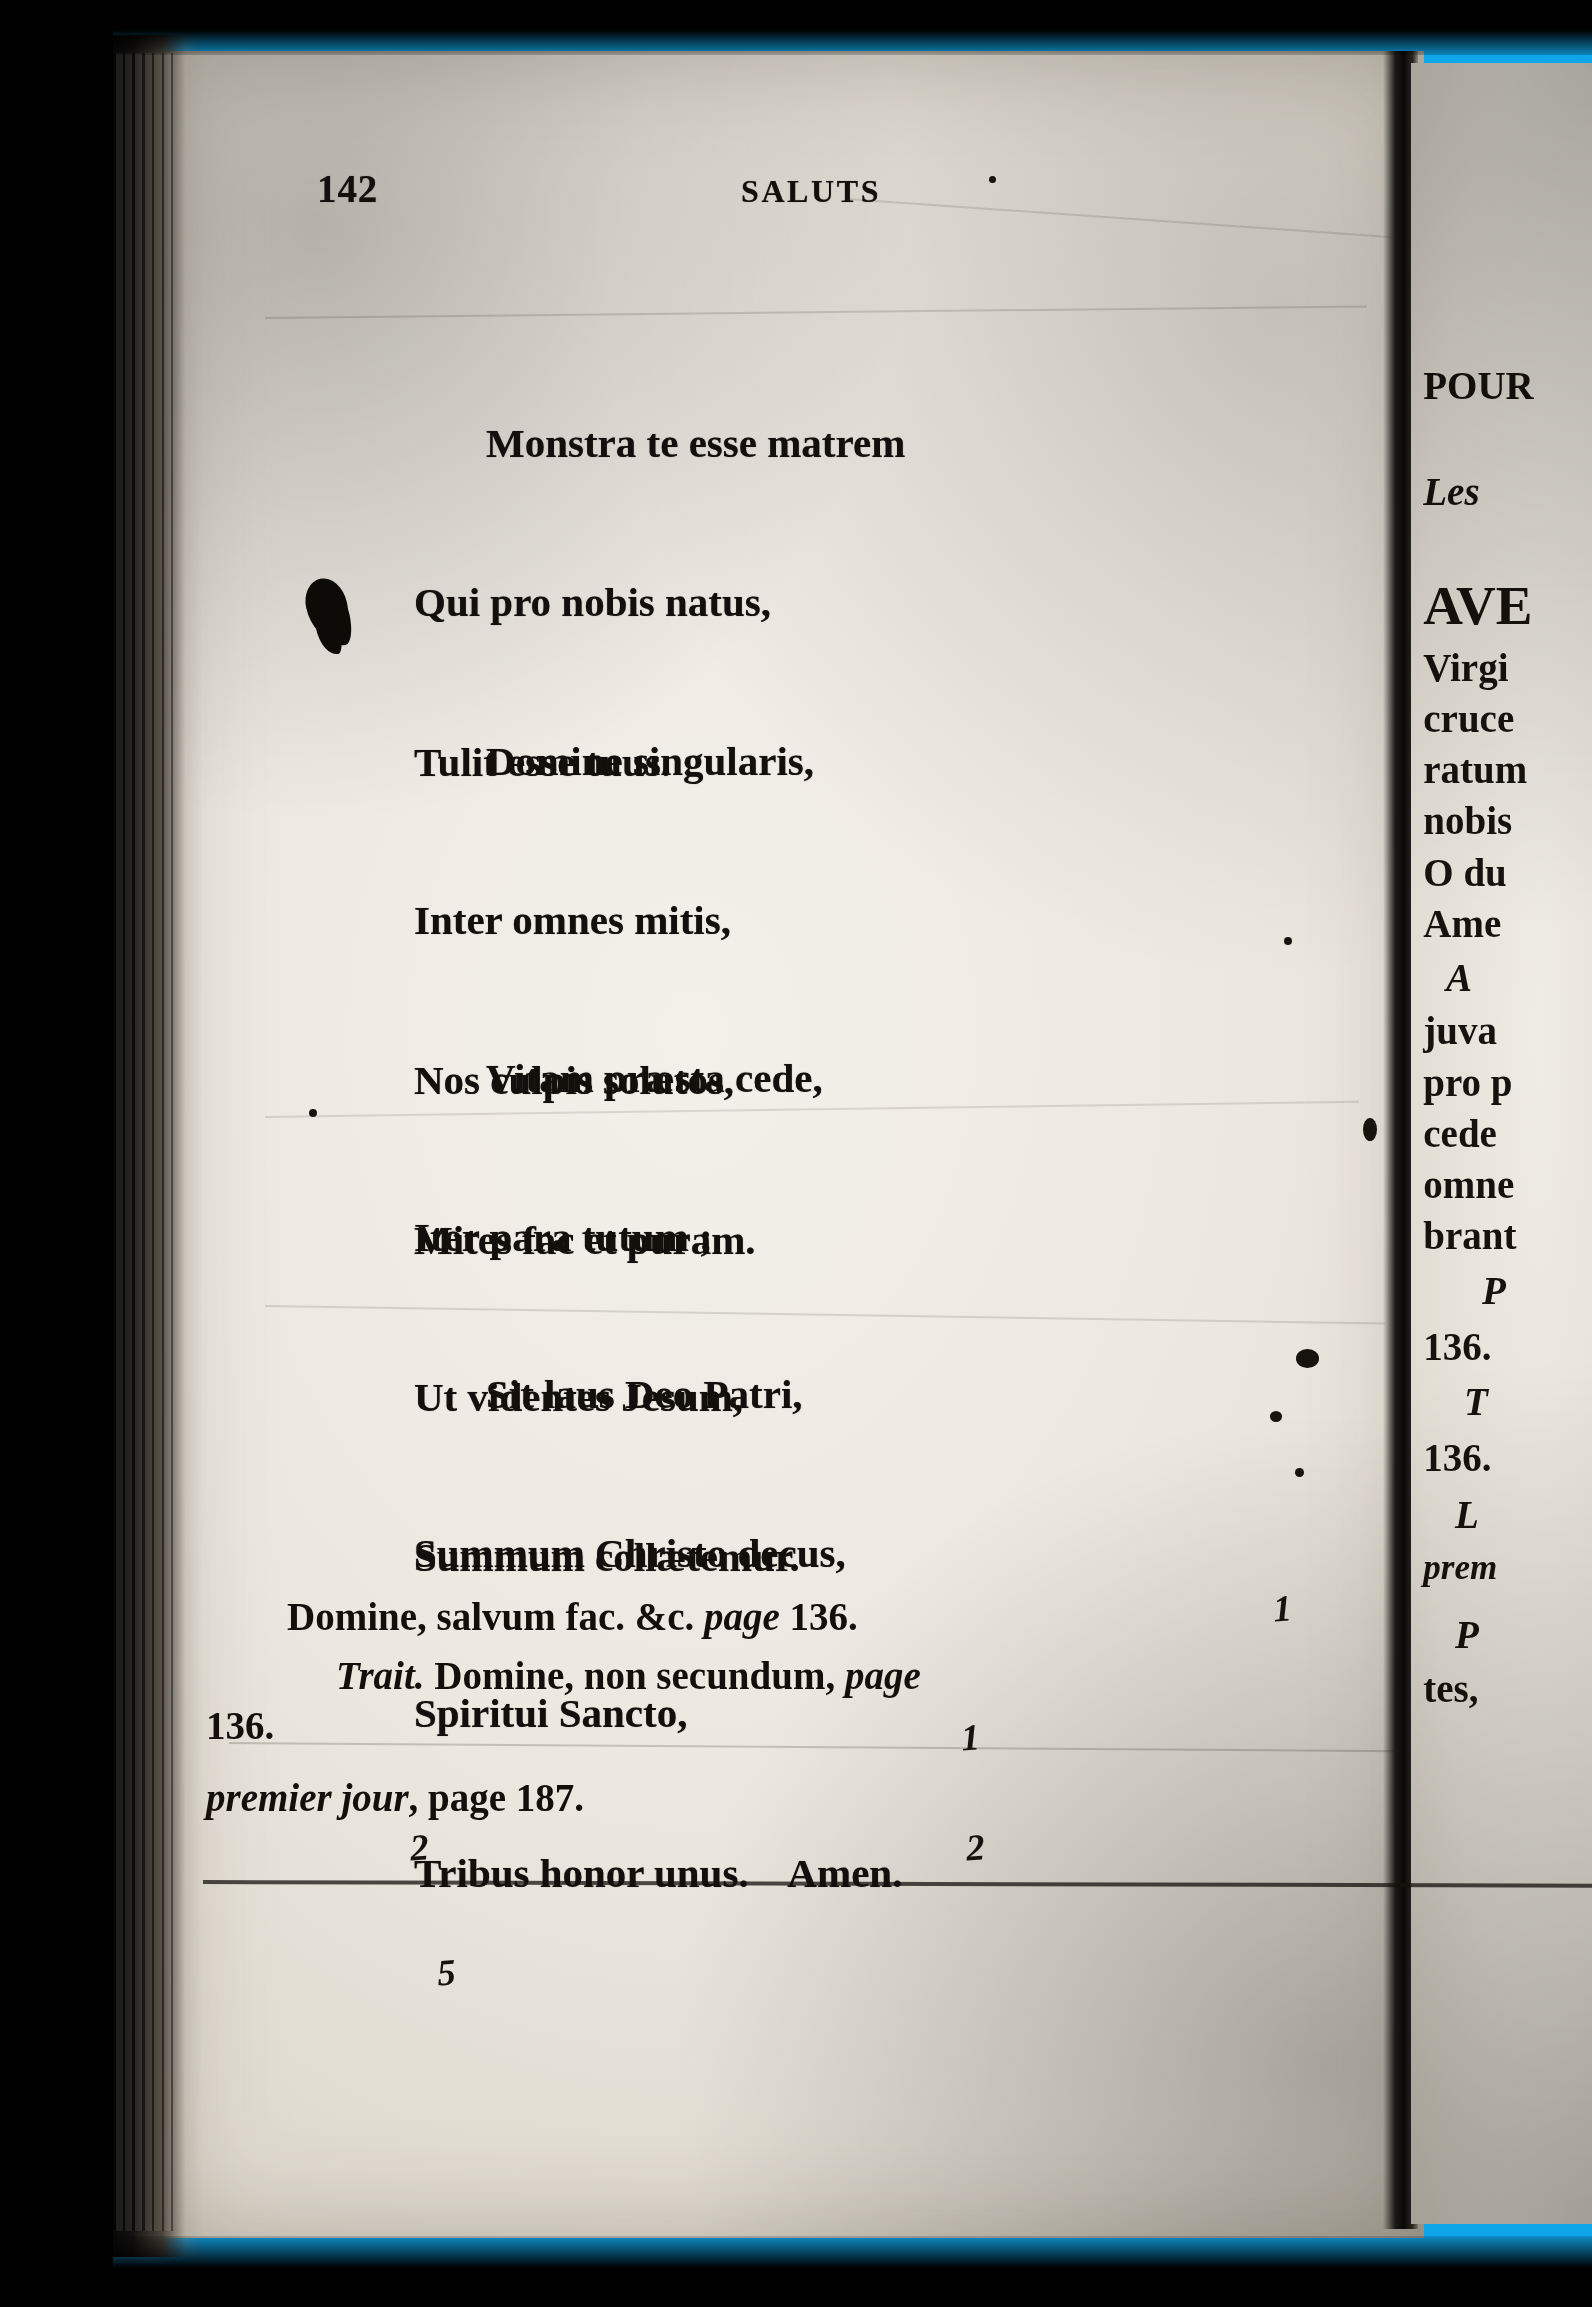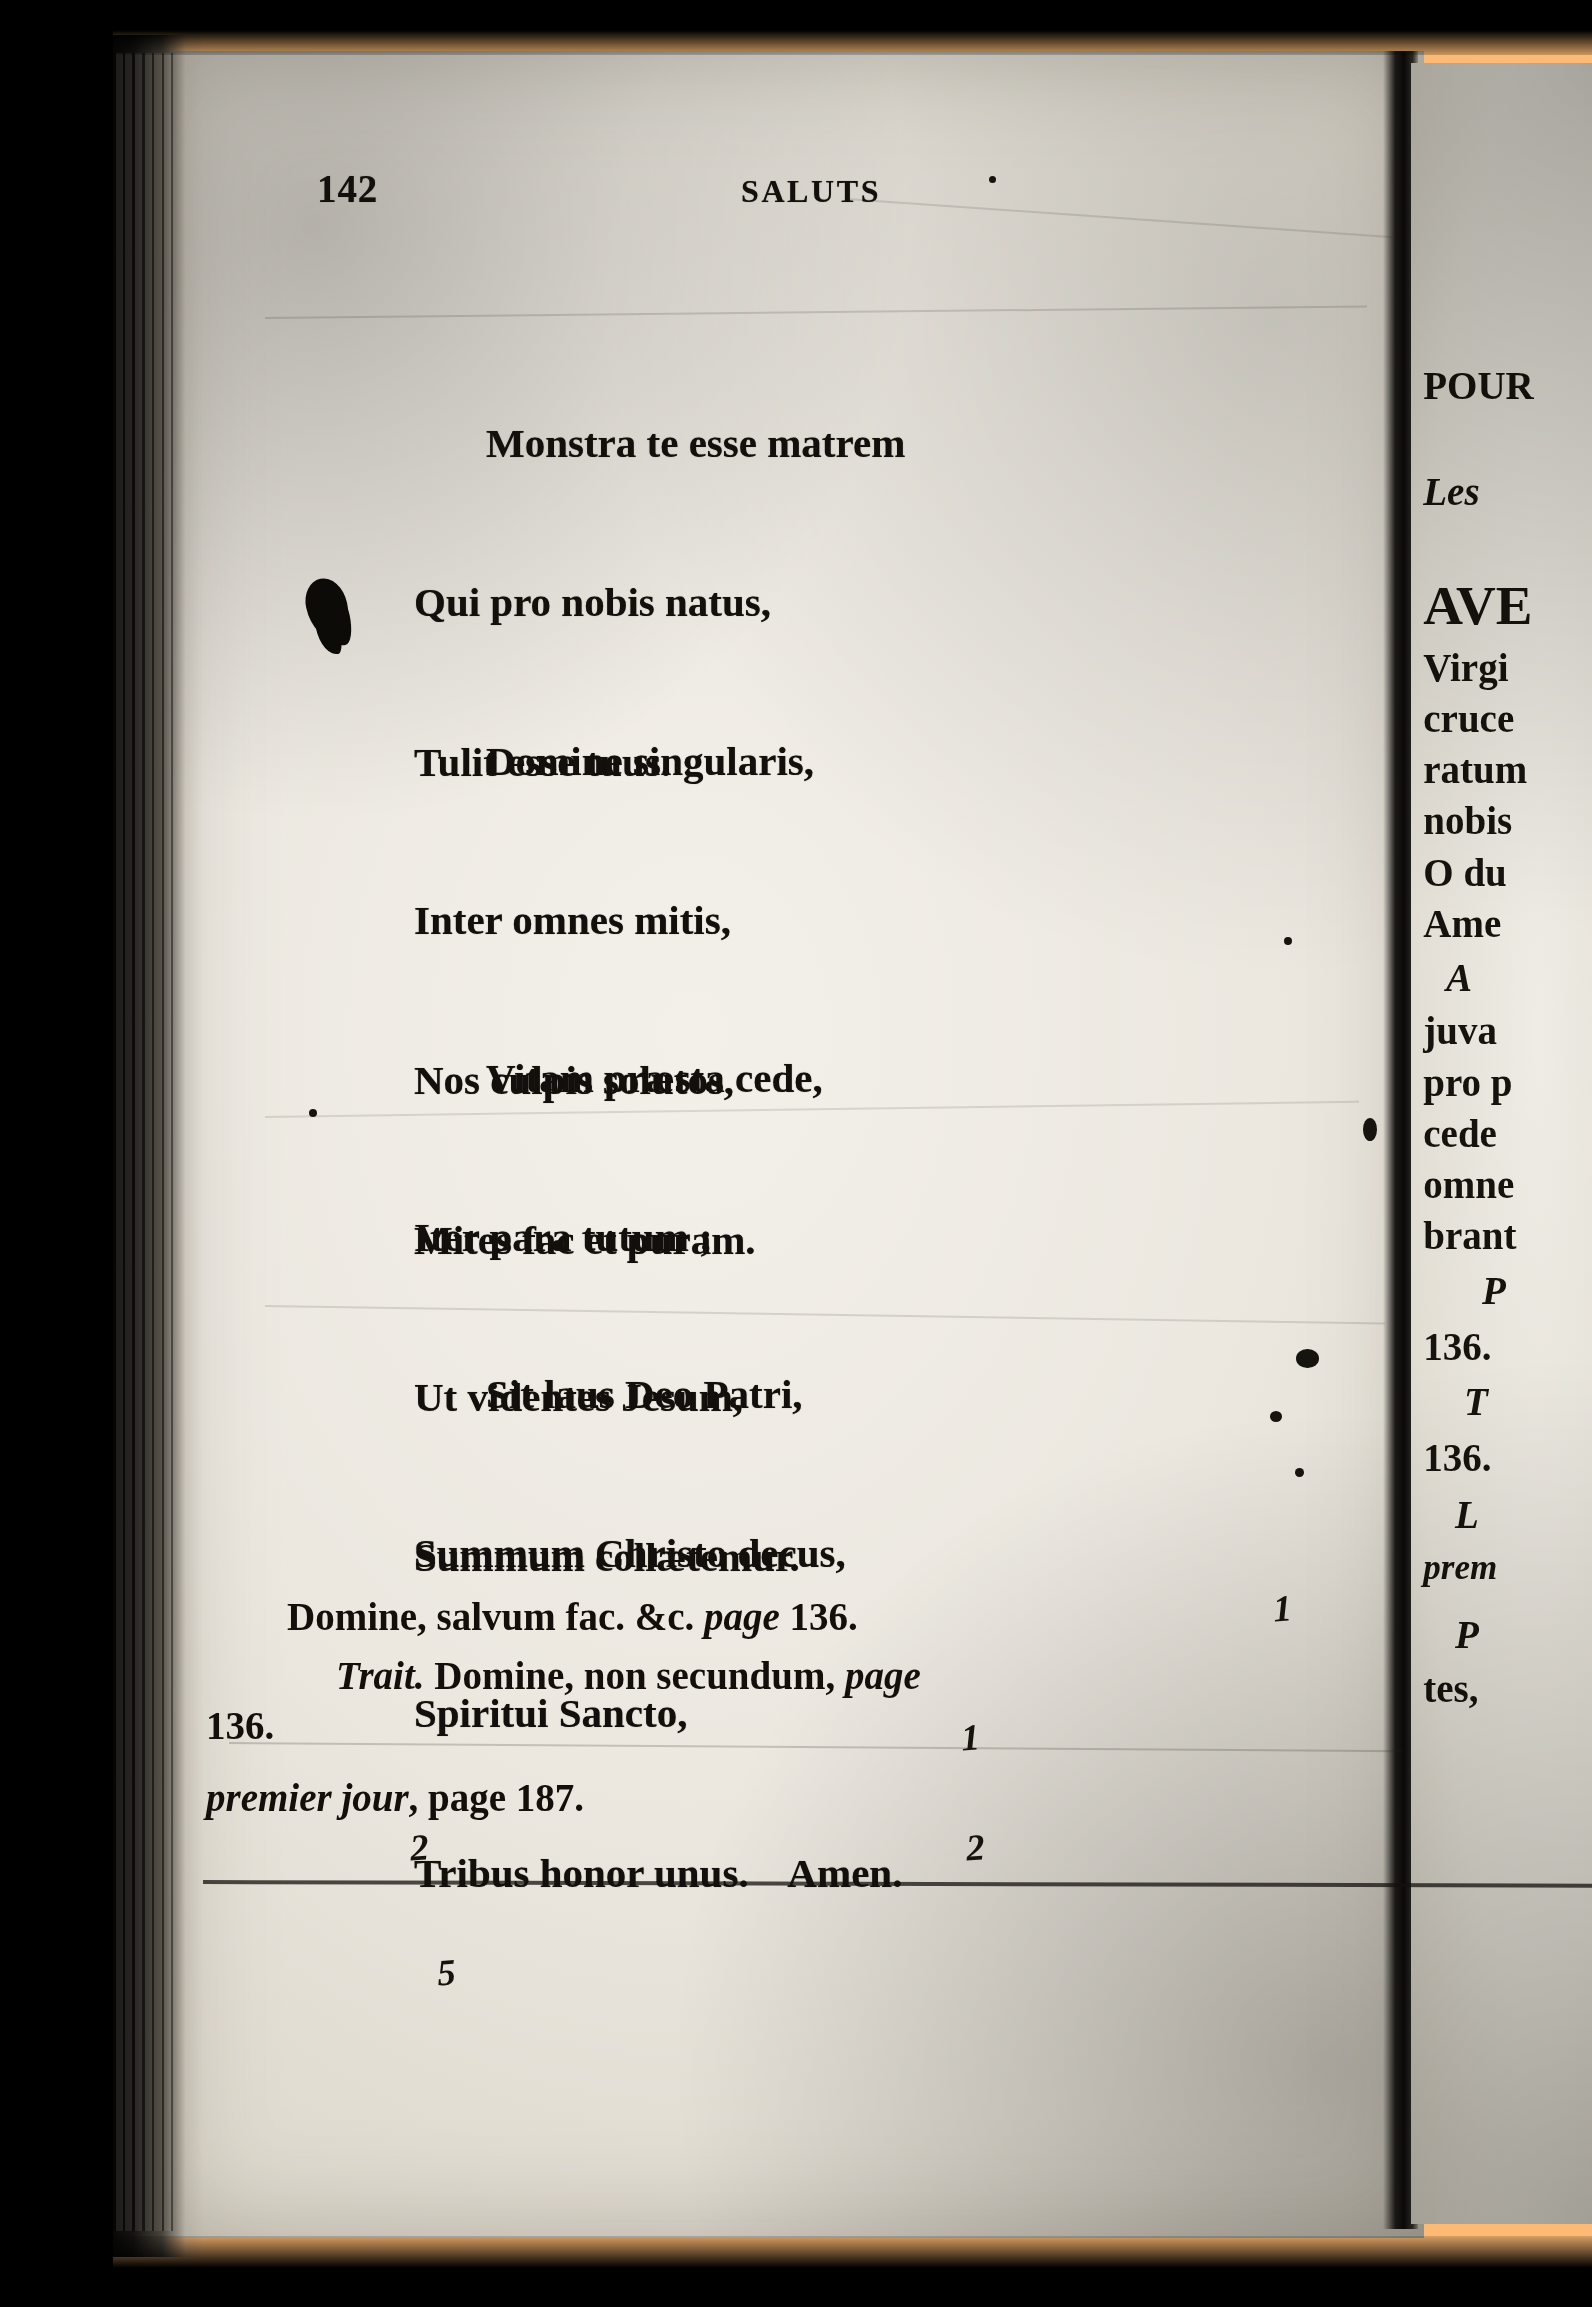--- a/index.html
+++ b/index.html
@@ -11,21 +11,21 @@
     width: 1593px;
     height: 2307px;
     overflow: hidden;
     font-family: "Liberation Serif", serif;
   }
 
   #page {
     position: relative;
     width: 1593px;
     height: 2307px;
-    background: #fdba74;
+    background: #0ea5e9;
     overflow: hidden;
   }
 
   
   .paper {
     position: absolute;
     left: 163px;
     top: 51px;
     width: 1261px;
     height: 2187px;

